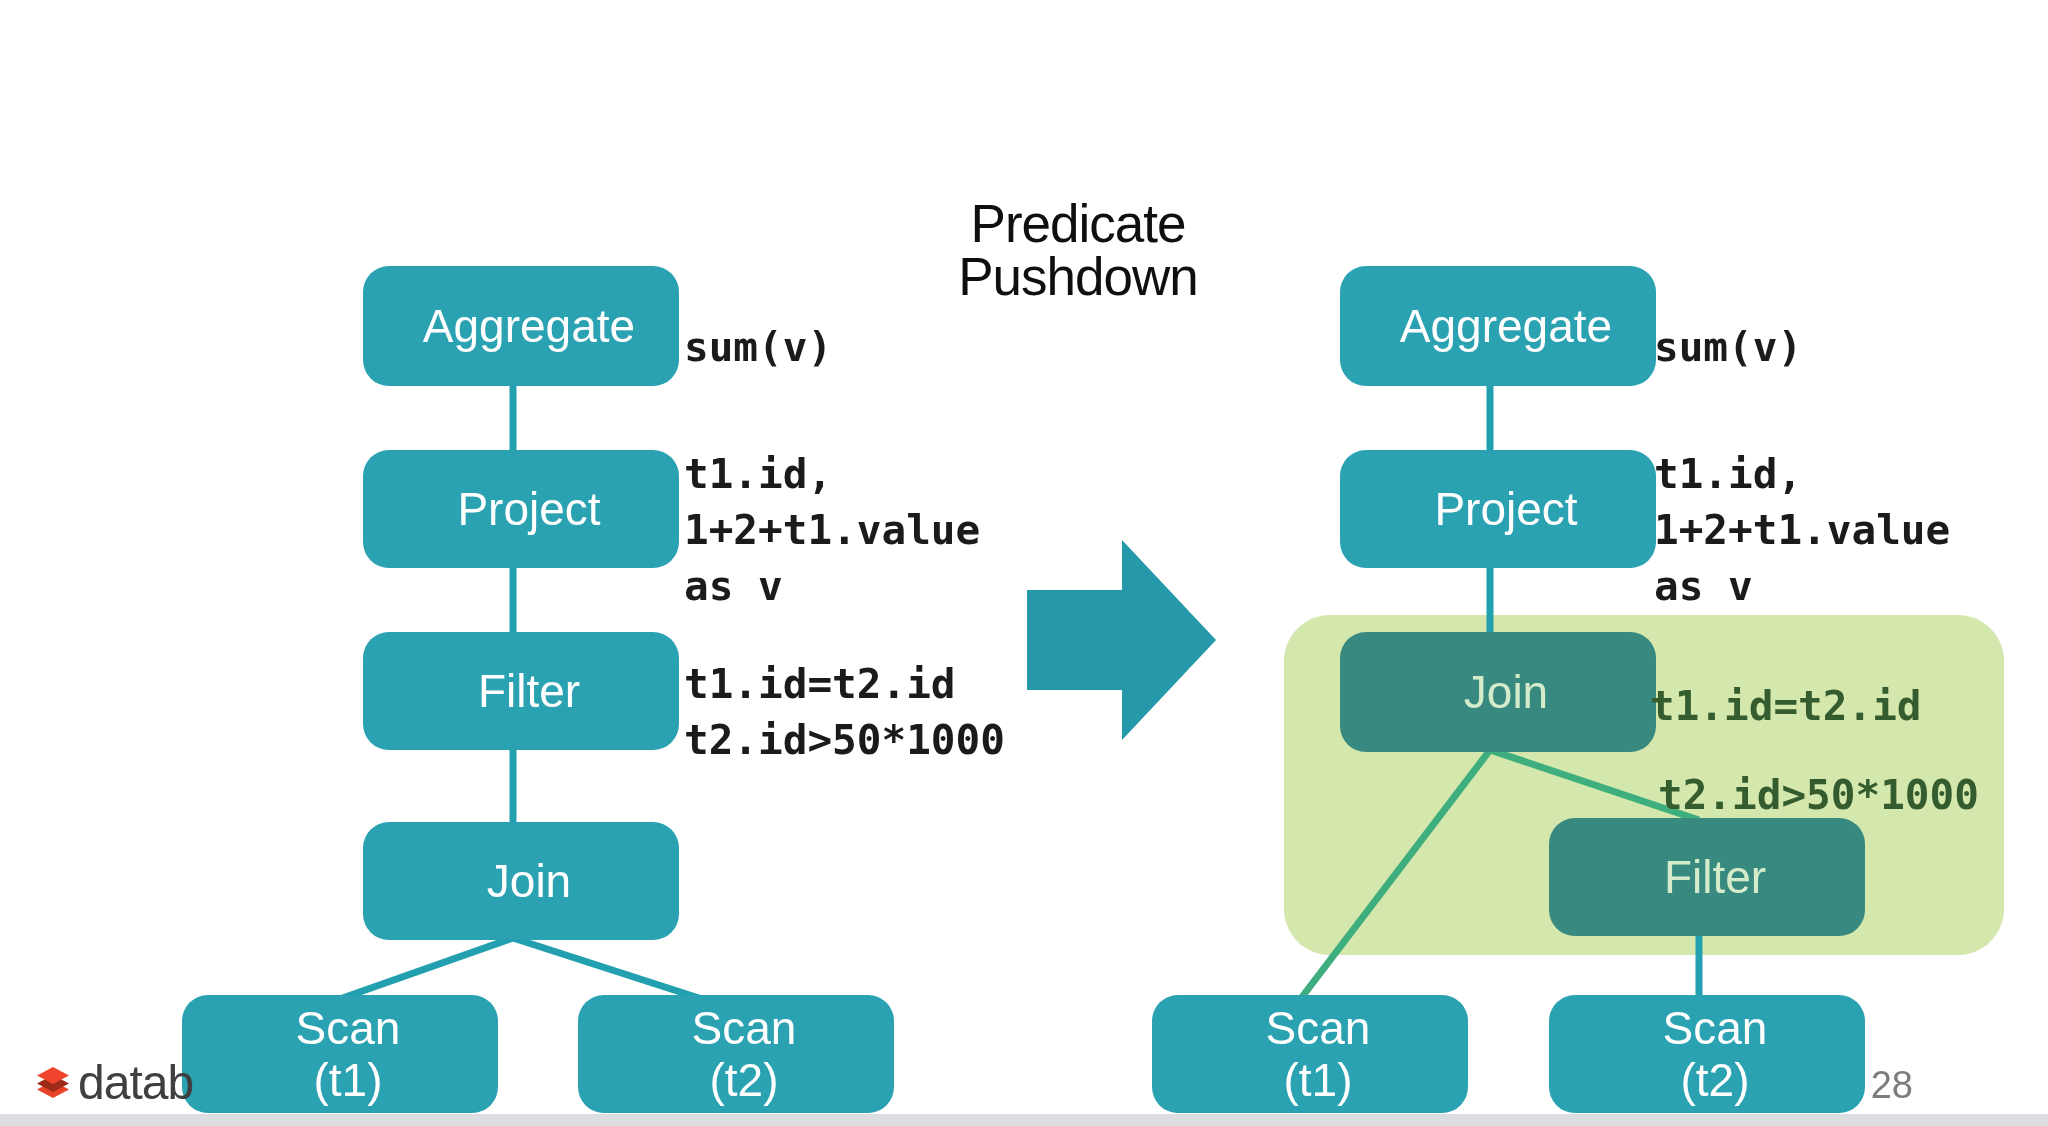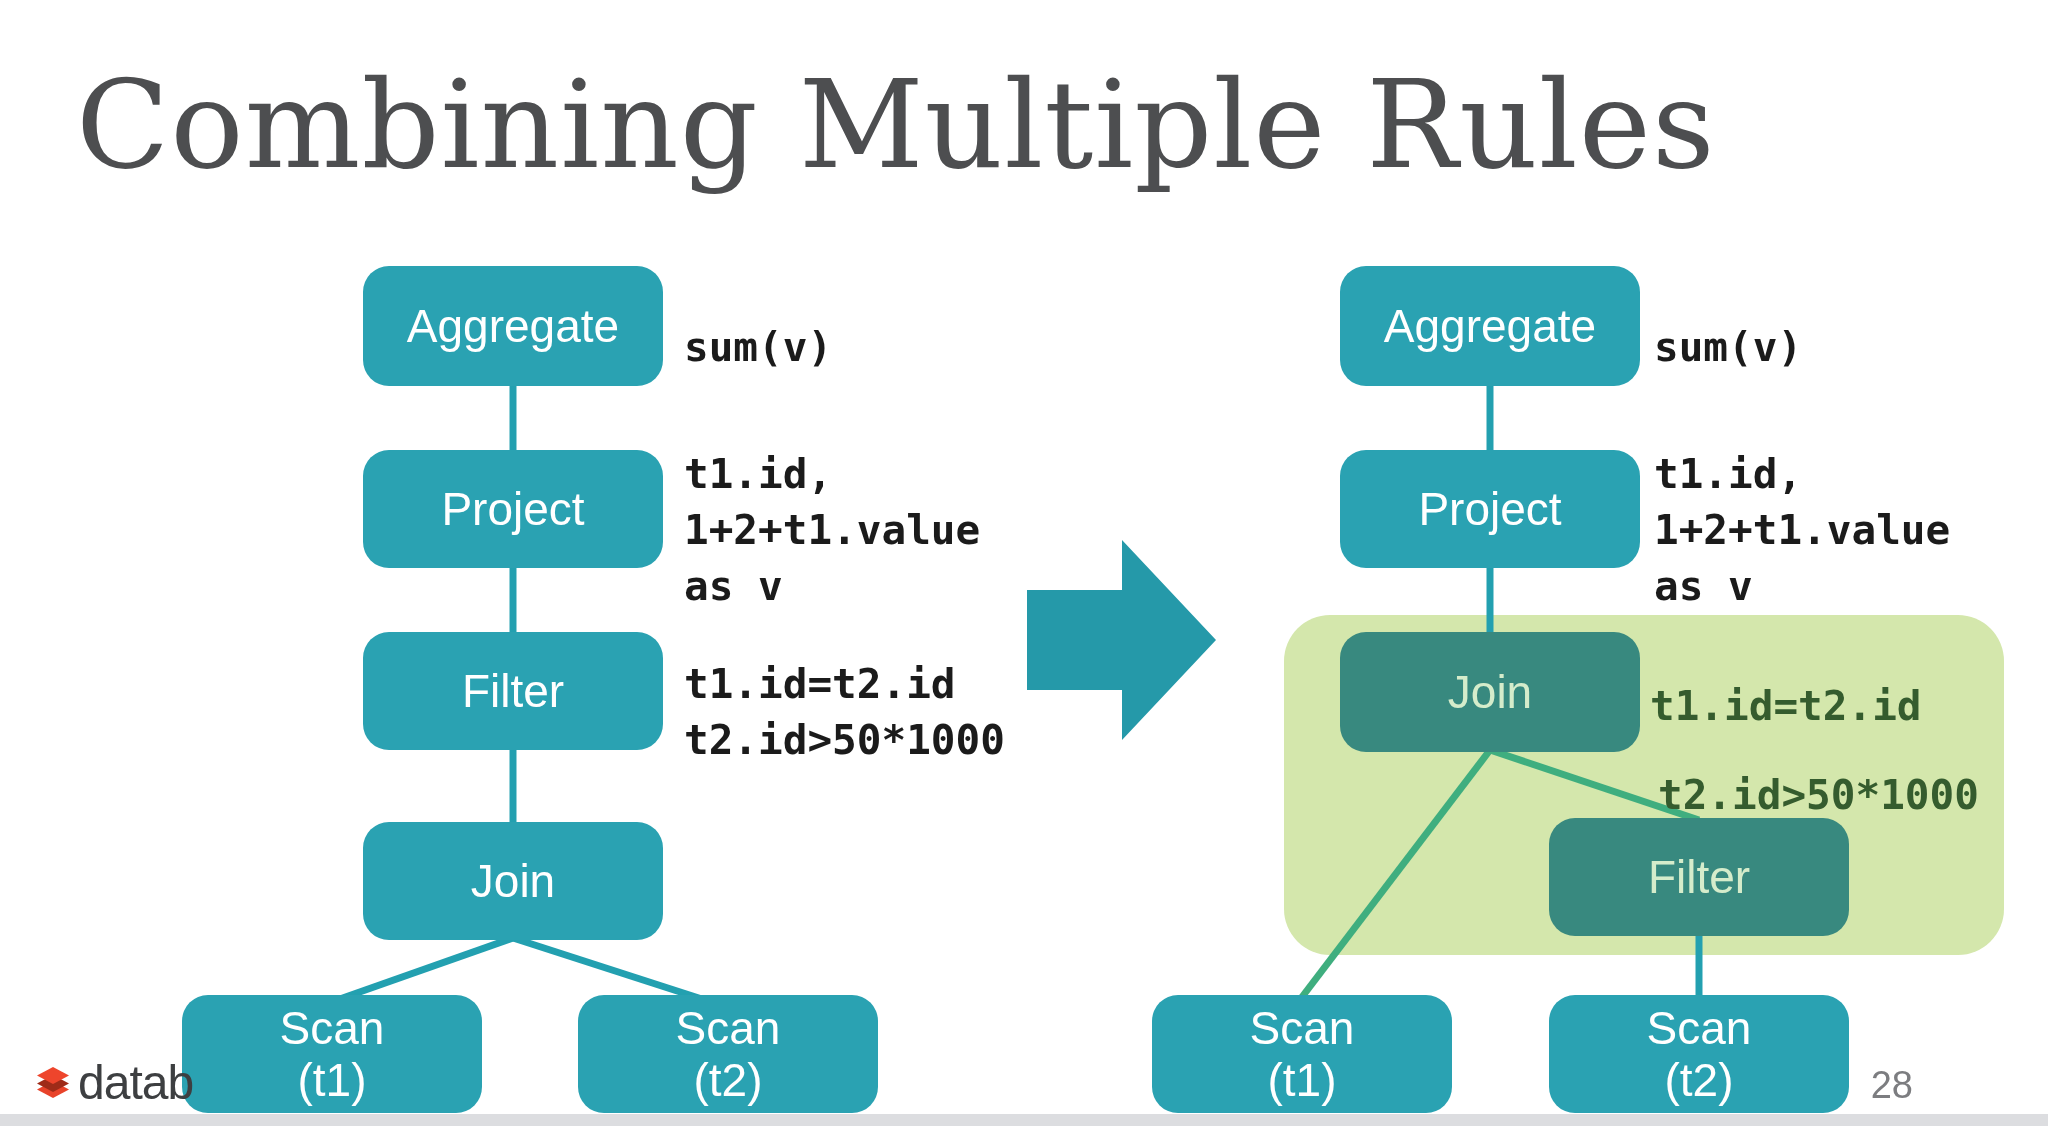--- a/index.html
+++ b/index.html
@@ -13,21 +13,21 @@
     font-size:122px;line-height:1;letter-spacing:1px;color:var(--title_gray);
   }
   #subtitle{
     width:460px;text-align:center;font-size:53px;line-height:1;
     color:var(--subtitle_black);letter-spacing:-1px;font-weight:500;
   }
   .node{
     position:absolute;width:300px;border-radius:26px;
     background:var(--node_teal);color:#ffffff;
     display:flex;align-items:center;justify-content:center;text-align:center;
-    font-size:46px;line-height:52px;white-space:pre-line;
+    font-size:46px;line-height:52px;white-space:pre-line;padding-left:16px;
   }
   .node.dark{background:var(--node_dark);color:var(--label_pale);}
   #panel{
     background:var(--panel_green);border-radius:46px;
     left:1284px;top:615px;width:720px;height:340px;
   }
   .code{
     font-family:"DejaVu Sans Mono",monospace;font-weight:700;
     font-size:41px;line-height:56px;white-space:pre;color:var(--code_black);margin-top:19px;
   }
@@ -63,21 +63,21 @@
       <line x1="1490" y1="386" x2="1490" y2="452" stroke="#23a0b0"></line>
       <line x1="1490" y1="566" x2="1490" y2="636" stroke="#23a0b0"></line>
       <line x1="1490" y1="750" x2="1302" y2="997" stroke="#3fae7f"></line>
       <line x1="1490" y1="750" x2="1699" y2="820" stroke="#3fae7f"></line>
       <line x1="1699" y1="934" x2="1699" y2="997" stroke="#23a0b0"></line>
     </g>
 
     <polygon points="1027,590 1122,590 1122,540 1216,640 1122,740 1122,690 1027,690" fill="#2599a9"></polygon>
   </svg>
 
-  <div class="abs" id="title" style="left:76px;top:64px;">Combining Multiple Rules</div>
+  <div class="abs" id="subtitle" style="left:848px;top:197px;">Predicate Pushdown</div>
 
   <div class="node" style="left:363px;top:266px;height:120px;">Aggregate</div>
   <div class="node" style="left:363px;top:450px;height:118px;">Project</div>
   <div class="node" style="left:363px;top:632px;height:118px;">Filter</div>
   <div class="node" style="left:363px;top:822px;height:118px;">Join</div>
   <div class="node" style="left:182px;top:995px;height:118px;">Scan
 (t1)</div>
   <div class="node" style="left:578px;top:995px;height:118px;">Scan
 (t2)</div>
 

